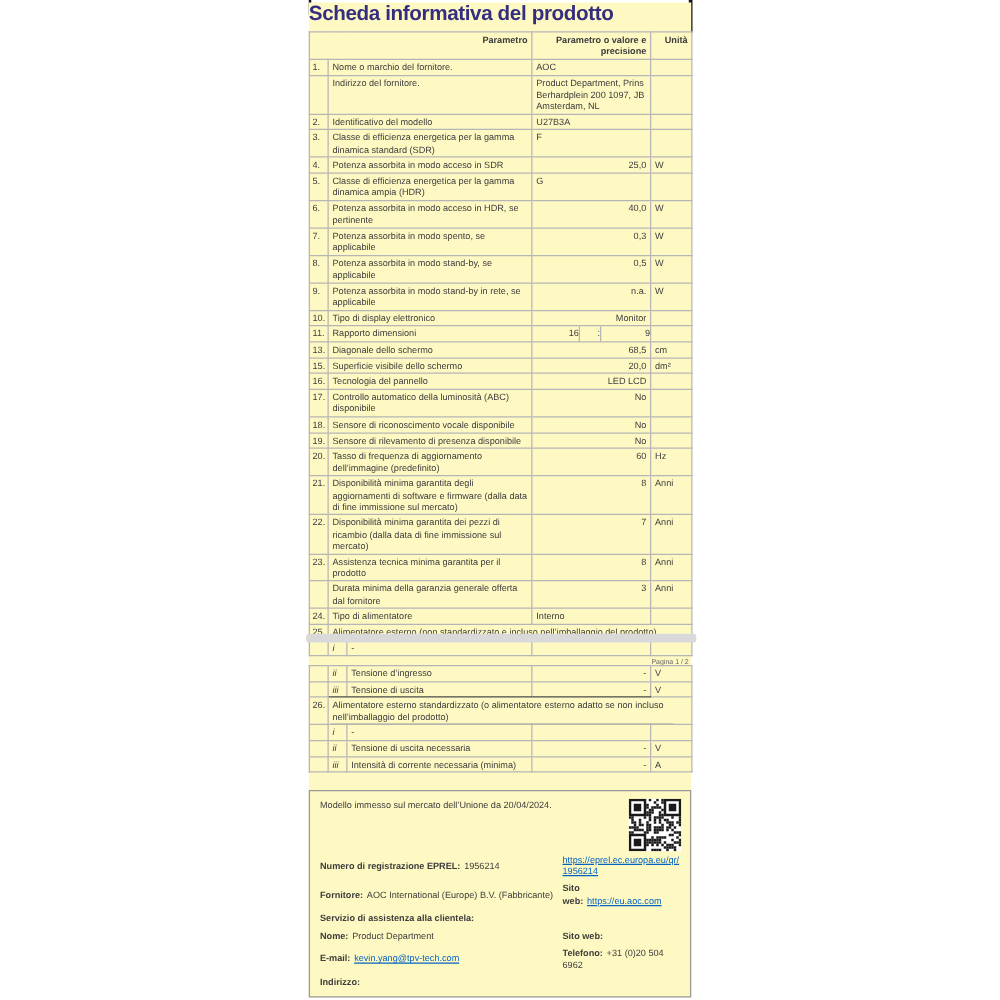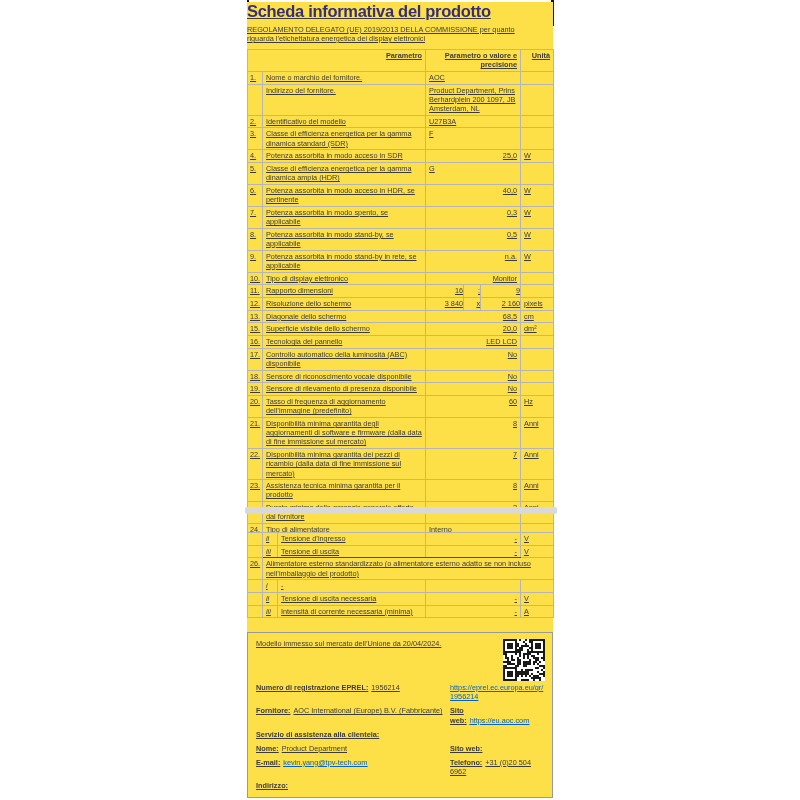--- a/index.html
+++ b/index.html
@@ -2,21 +2,21 @@
 <html><head>
 <meta charset="utf-8">
 <style>
   html,body{margin:0;padding:0;width:800px;height:800px;background:#ffffff;overflow:hidden;}
   body{font-family:"Liberation Sans","DejaVu Sans",sans-serif;color:#3c3c3c;position:relative;}
 
   .edge-mark{position:absolute;background:#141414;}
   .mark-left{left:247px;top:0;width:2px;height:12px;}
   .mark-right{left:551px;top:0;width:2.5px;height:26px;}
 
-  .page{position:absolute;left:247px;width:306px;background:#fde047;text-decoration:underline;}
+  .page{position:absolute;left:247px;width:306px;background:#fef9c3;}
   .page-1{top:2px;}
   .page-2{top:532px;}
 
   .doc-title{color:#352e7f;font-size:16.5px;font-weight:bold;margin:0 0 4px 0;letter-spacing:-0.3px;}
   .doc-subtitle{font-size:7.3px;line-height:9px;margin:0 0 6px 0;width:292px;}
 
   table.spec{width:306px;border-collapse:collapse;table-layout:fixed;font-size:7.3px;line-height:9.2px;}
   table.spec td,table.spec th{border:0.8px solid #b5b5b5;padding:1px 3px 1.5px 3px;vertical-align:top;overflow:hidden;}
   table.spec th{font-weight:bold;text-align:right;}
   .c-num{padding-left:2px !important;padding-right:0 !important;}
@@ -34,37 +34,36 @@
   .split-b{width:18px;border-left:0.8px solid #b5b5b5;border-right:0.8px solid #b5b5b5;box-sizing:border-box;}
   .split-c{flex:1;}
 
   .page-footer{text-align:right;font-size:5.6px;color:#666;margin-top:2px;padding-right:2px;}
 
   .sep-bar{position:absolute;left:245px;top:507px;width:312px;height:7px;background:#d9d9d9;border-radius:2px;}
 
   .info-box{margin-top:14px;border:0.9px solid #999;padding:6px 8px 5px 8px;position:relative;font-size:7.3px;line-height:9.4px;box-sizing:border-box;min-height:166px;}
   .qr{position:absolute;top:6px;right:7px;width:42px;height:42px;}
   .ib-market{margin-bottom:34px;}
-  .ib-row{display:flex;margin-bottom:4.6px;align-items:flex-start;}
+  .ib-row{display:flex;margin-bottom:4.6px;align-items:center;}
   .ib-left{width:194px;flex:none;}
   .ib-right{flex:1;}
   .lbl{font-weight:bold;margin-right:3px;}
   a.doc-link{color:#0563c1;text-decoration:underline;cursor:pointer;}
   .wrap-link{display:inline-block;max-width:112px;word-break:break-all;}
   .ib-addr div{line-height:9.4px;}
 </style>
 </head>
 <body>
 
 <div class="edge-mark mark-left"></div>
 <div class="edge-mark mark-right"></div>
 
 <div class="page page-1">
   <h1 class="doc-title">Scheda informativa del prodotto</h1>
-  <p class="doc-subtitle">REGOLAMENTO DELEGATO (UE) 2019/2013 DELLA COMMISSIONE per quanto riguarda l’etichettatura energetica dei display elettronici</p>
   <table class="spec" id="table-p1">
     <colgroup>
         <col style="width:15px">
         <col style="width:15px">
         <col style="width:148px">
         <col style="width:95px">
         <col style="width:33px">
       </colgroup>
     <tbody>
         <tr>
@@ -142,32 +141,20 @@
           <td class="c-num">11.</td>
           <td class="c-param" colspan="2">Rapporto dimensioni</td>
           <td class="c-val c-split">
             <div class="split-wrap">
               <span class="split-a">16</span>
               <span class="split-b">:</span>
               <span class="split-c">9</span>
             </div>
           </td>
           <td class="c-unit"></td>
-        </tr>
-        <tr>
-          <td class="c-num">12.</td>
-          <td class="c-param" colspan="2">Risoluzione dello schermo</td>
-          <td class="c-val c-split">
-            <div class="split-wrap">
-              <span class="split-a">3 840</span>
-              <span class="split-b">x</span>
-              <span class="split-c">2 160</span>
-            </div>
-          </td>
-          <td class="c-unit">pixels</td>
         </tr>
         <tr>
           <td class="c-num">13.</td>
           <td class="c-param" colspan="2">Diagonale dello schermo</td>
           <td class="c-val r">68,5</td>
           <td class="c-unit">cm</td>
         </tr>
         <tr>
           <td class="c-num">15.</td>
           <td class="c-param" colspan="2">Superficie visibile dello schermo</td>

